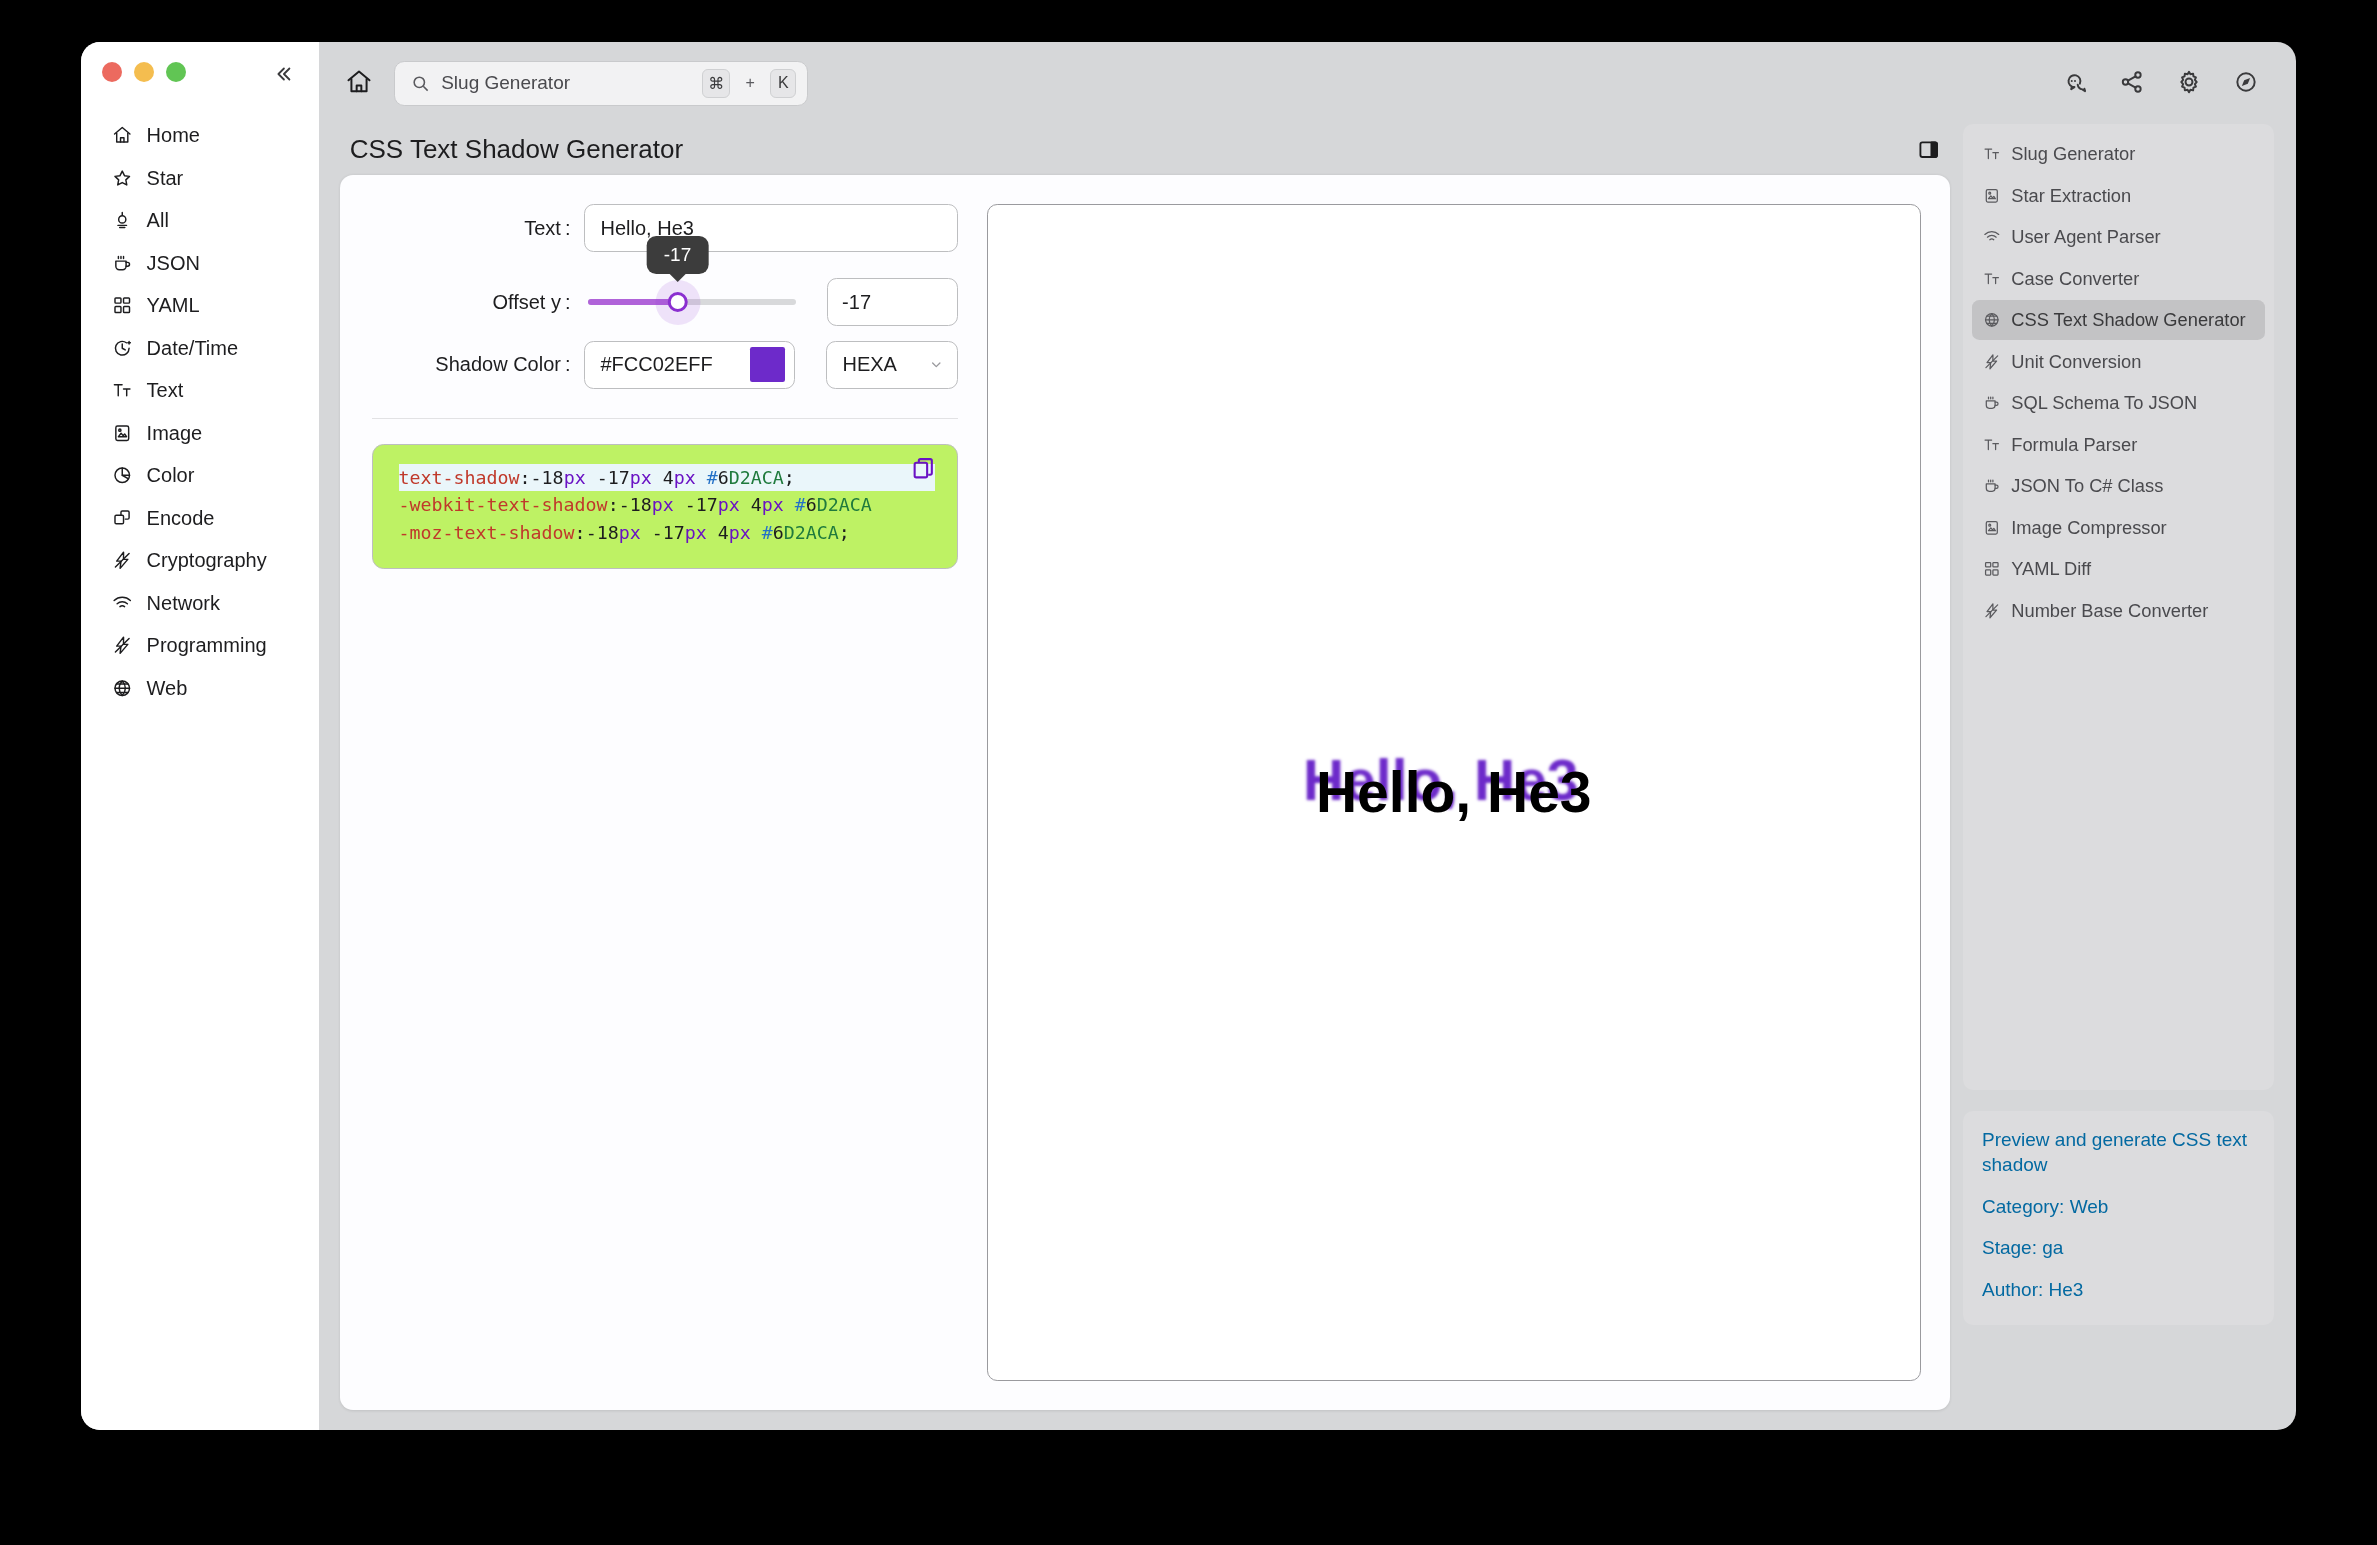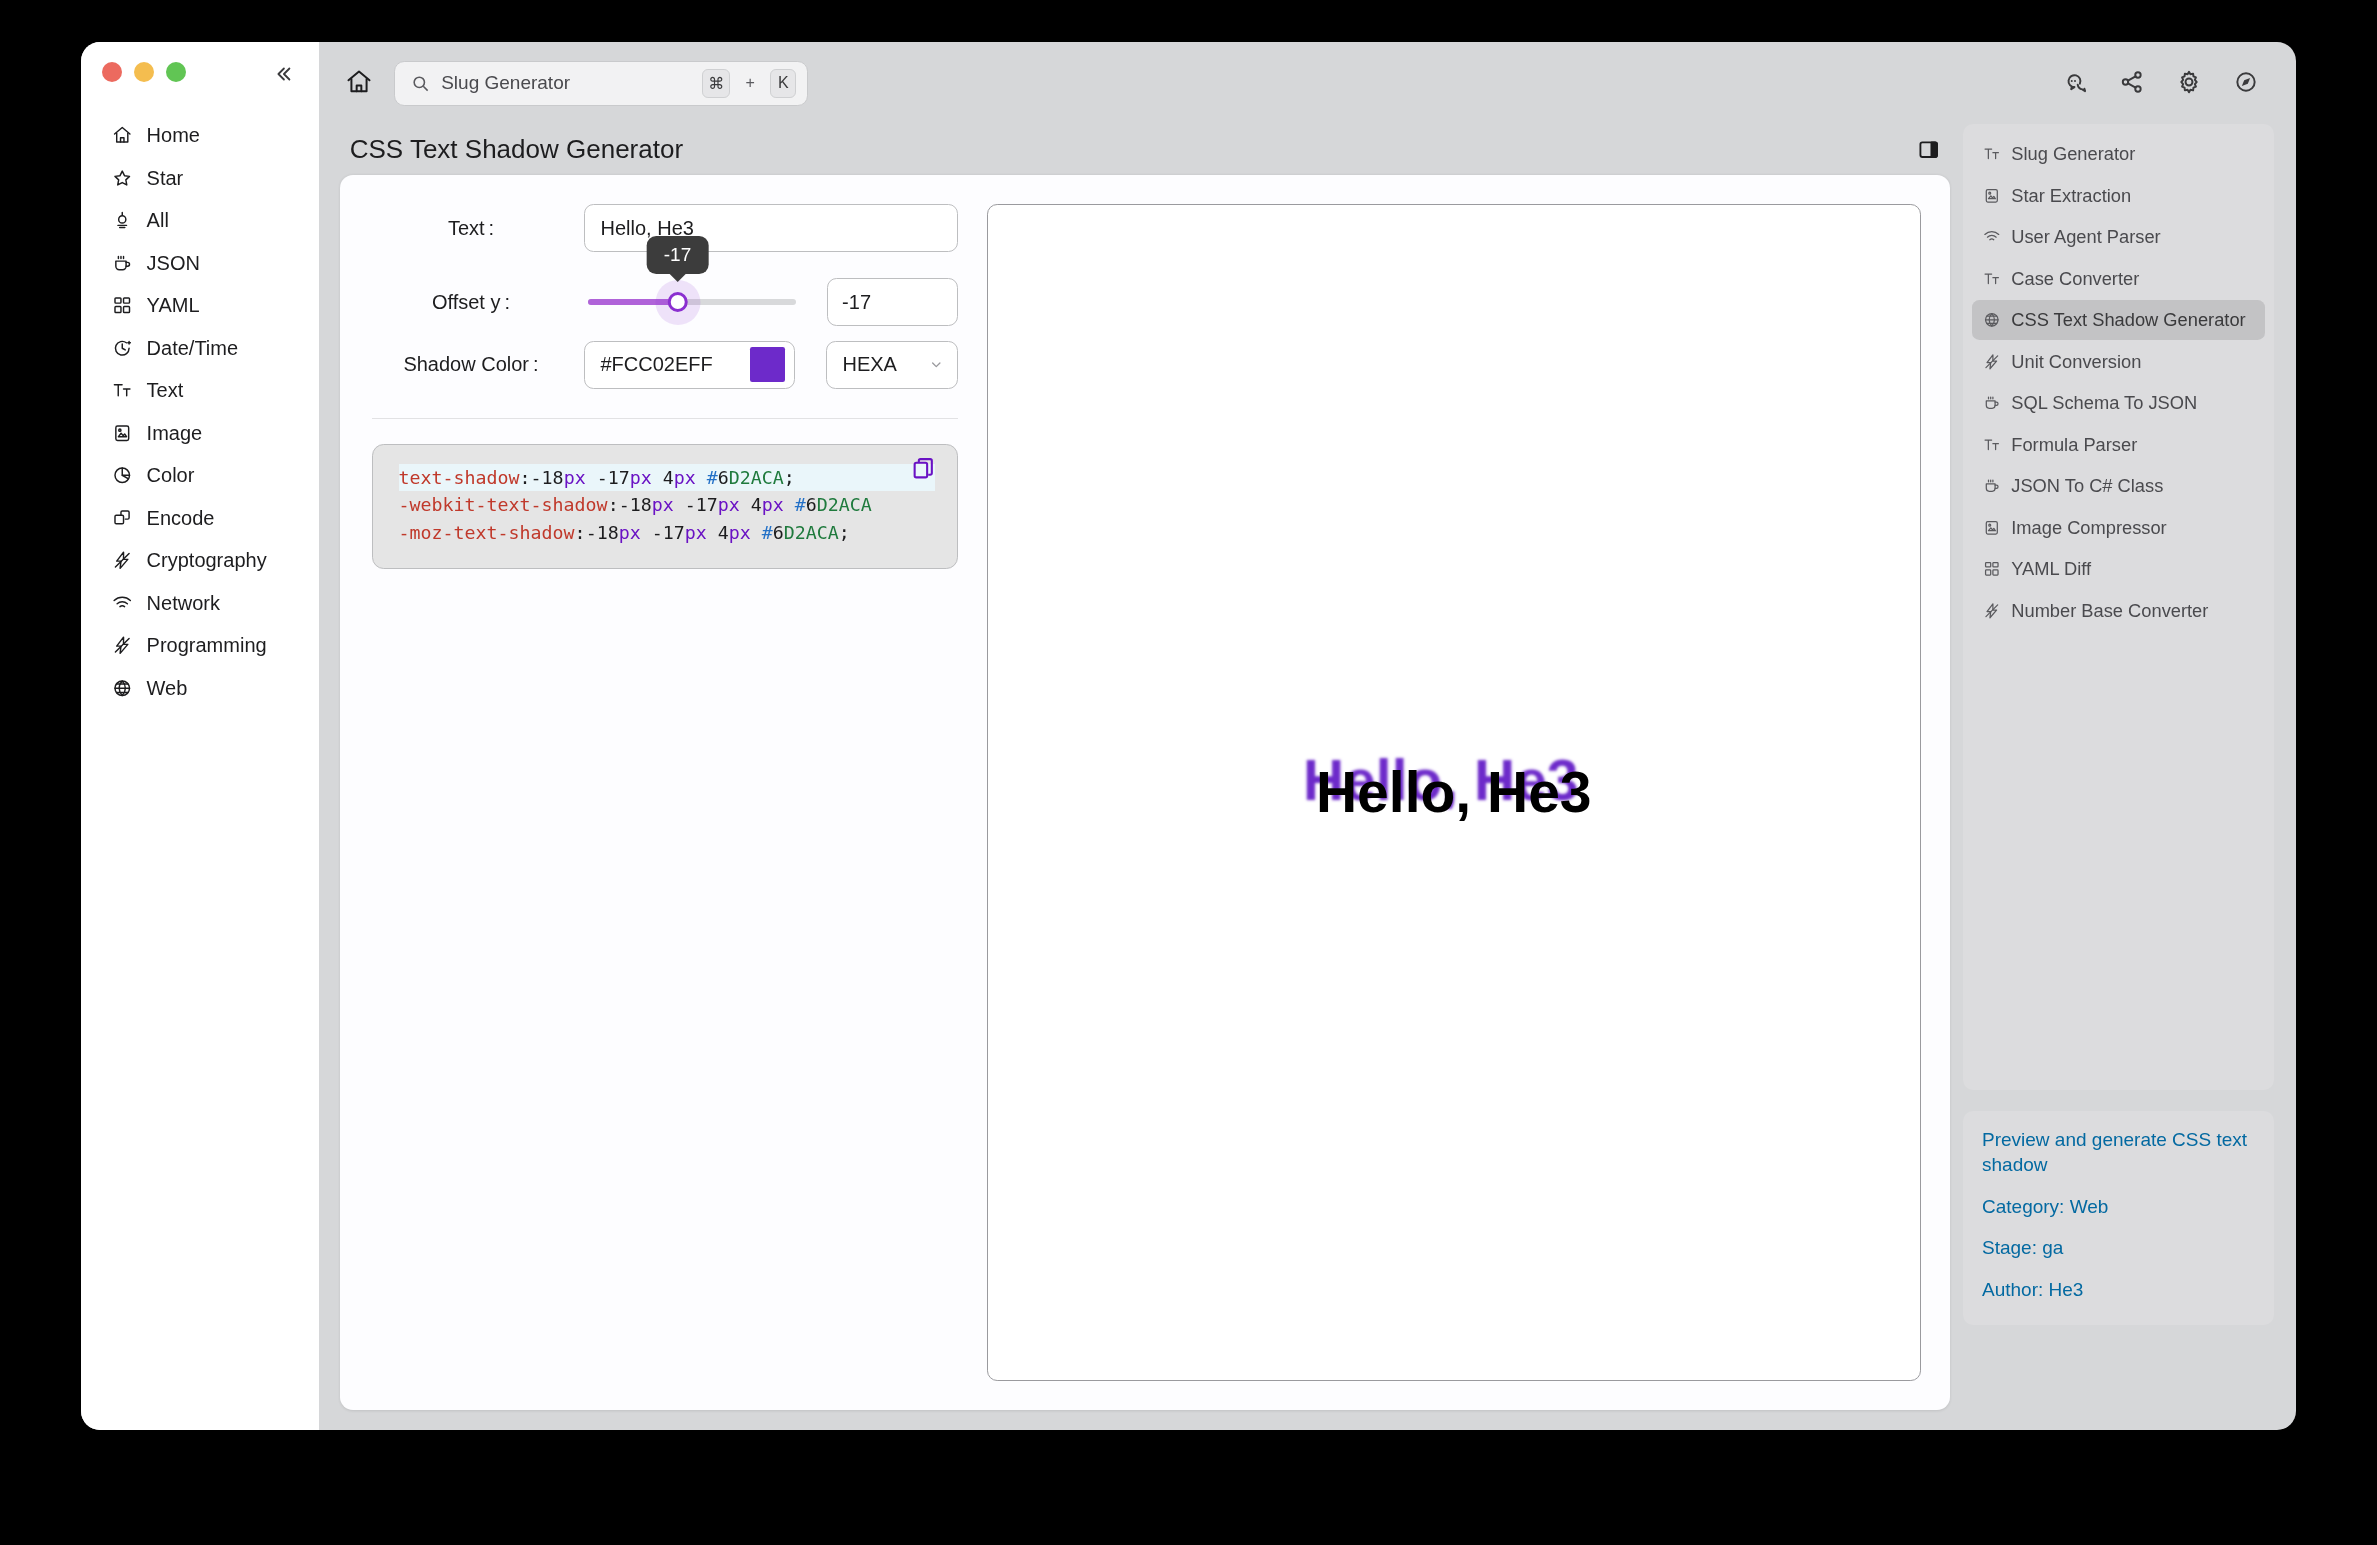--- a/index.html
+++ b/index.html
@@ -96,21 +96,21 @@
     border-radius: 13px;
     box-shadow: 0 0.7px 2.9px rgba(0,0,0,.10);
     display: flex; flex-direction: row;
     padding: 29px 29px 29px 32px;
     gap: 29px;
     overflow: hidden;
   }
   .form-col { width: 586px; flex: none; display: flex; flex-direction: column; }
   .frow { display: flex; align-items: center; gap: 0; }
   .flabel {
-    width: 212px; flex: none; text-align: center;
+    width: 212px; flex: none; text-align: right;
     font-size: 20px; color: #1d1d1f; padding-right: 13px;
     white-space: nowrap;
   }
   .text-input {
     width: 390px; height: 48px;
     border: 1.1px solid #bdbec0; border-radius: 9.5px;
     background: #fff; display: flex; align-items: center;
     padding: 0 16px; font-size: 20px; color: #1d1d1f;
   }
   .slider-wrap { width: 212px; flex: none; display: flex; align-items: center; position: relative; height: 48px; }
@@ -158,21 +158,21 @@
   .select-box {
     width: 132px; height: 48px; margin-left: 31px;
     border: 1.1px solid #bdbec0; border-radius: 9.5px;
     background: #fff; display: flex; align-items: center;
     padding: 0 13px 0 16px; font-size: 20px; color: #1d1d1f; gap: 32px;
   }
   .chev-sm { margin-left: auto; width: 17.6px; height: 17.6px; stroke: #9a9a9e; fill: none; stroke-width: 2.2; stroke-linecap: round; stroke-linejoin: round; }
   .divider { height: 1.1px; background: #e2e2e4; margin: 29px 0 25px 0; }
   .codebox {
     border: 1.1px solid #bdbec0; border-radius: 11.7px;
-    background: #e5e5e5; padding: 19px 22px 20.5px 26px;
+    background: #bef264; padding: 19px 22px 20.5px 26px;
     position: relative;
     font-family: "DejaVu Sans Mono", monospace;
     font-size: 18.3px; line-height: 1.52;
     width: 586px;
   }
   .copy-btn { position: absolute; top: 11.7px; right: 20.5px; }
   .copy-btn svg { width: 25px; height: 25px; stroke: #6a12c4; fill: none; stroke-width: 2; stroke-linejoin: round; }
   .code-line { white-space: pre; }
   .code-line.hl { background: #eaf6fa; }
   .c-prop { color: #c0392b; }

